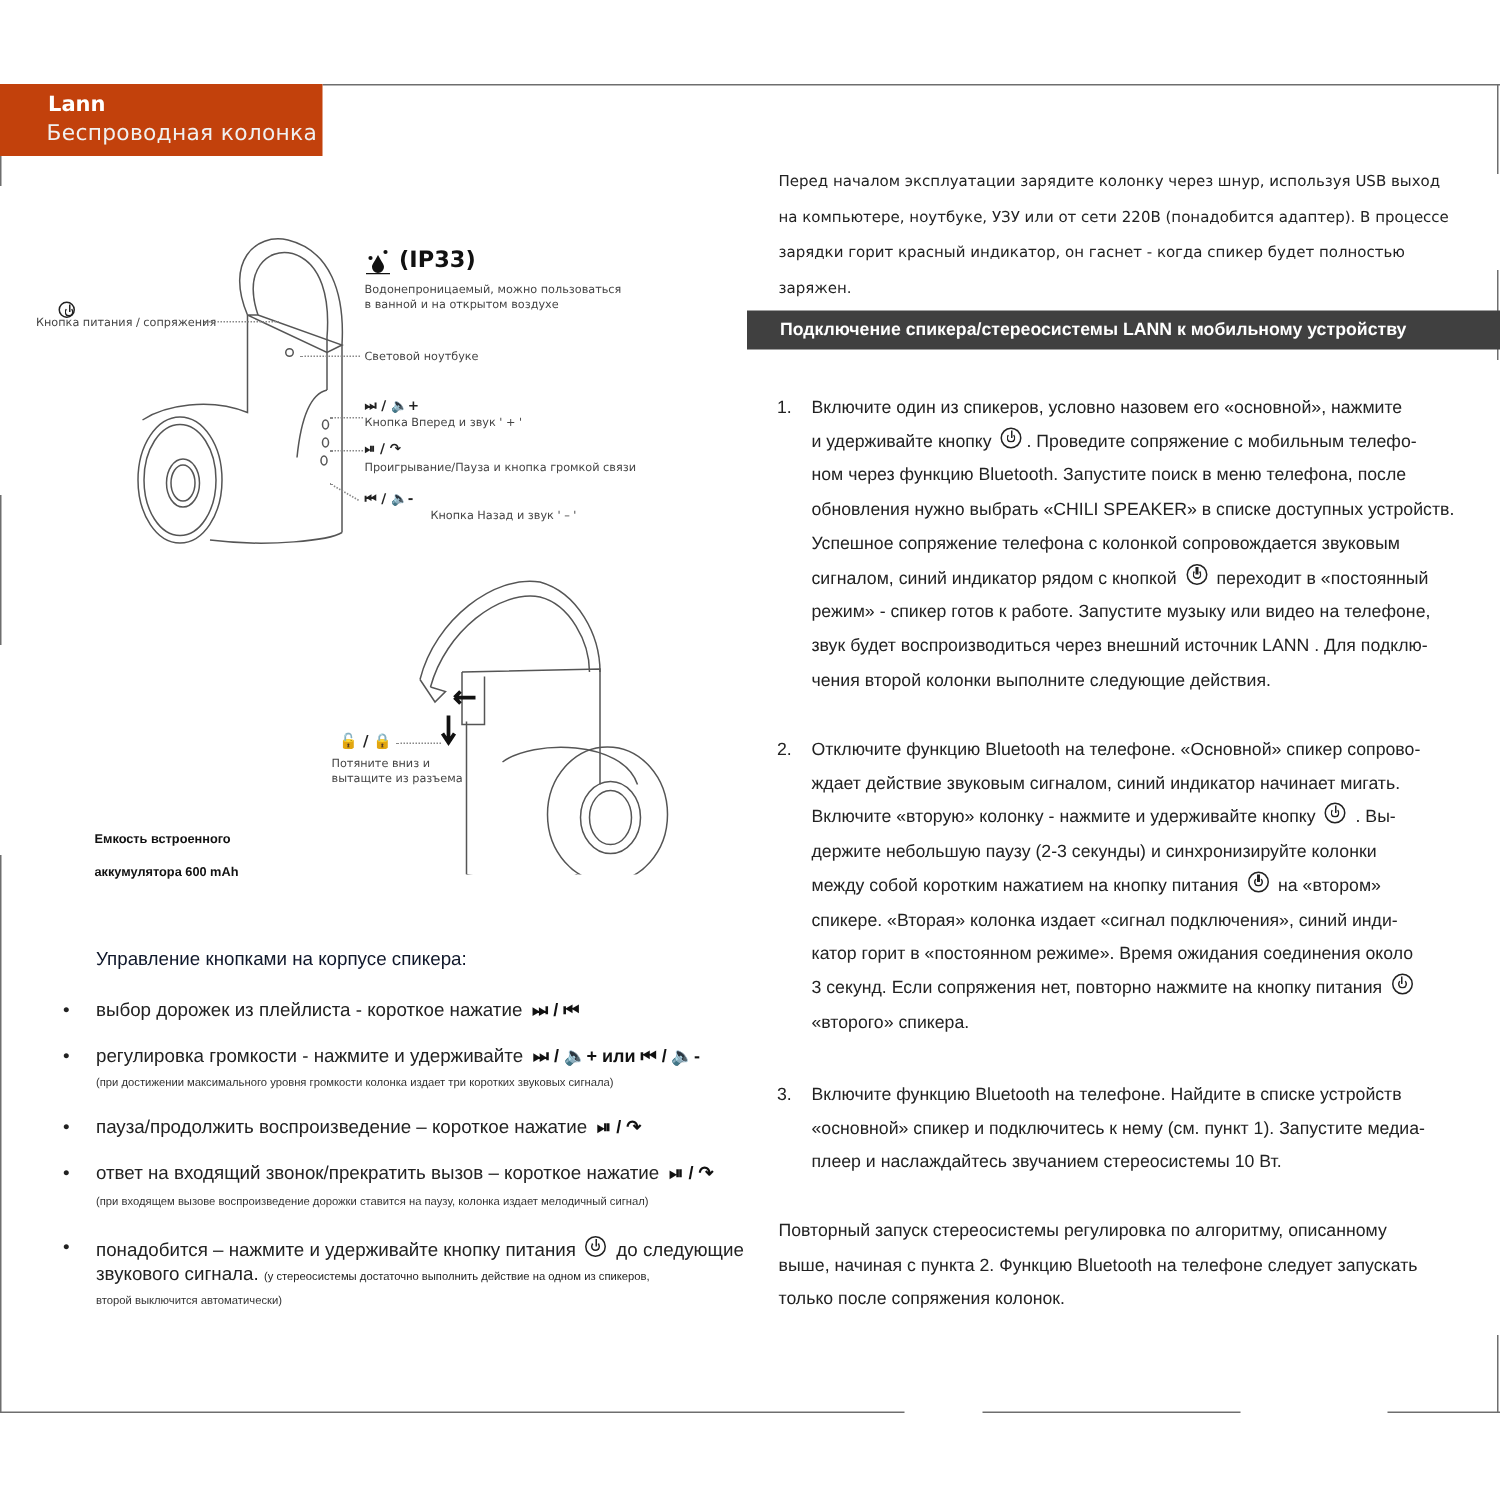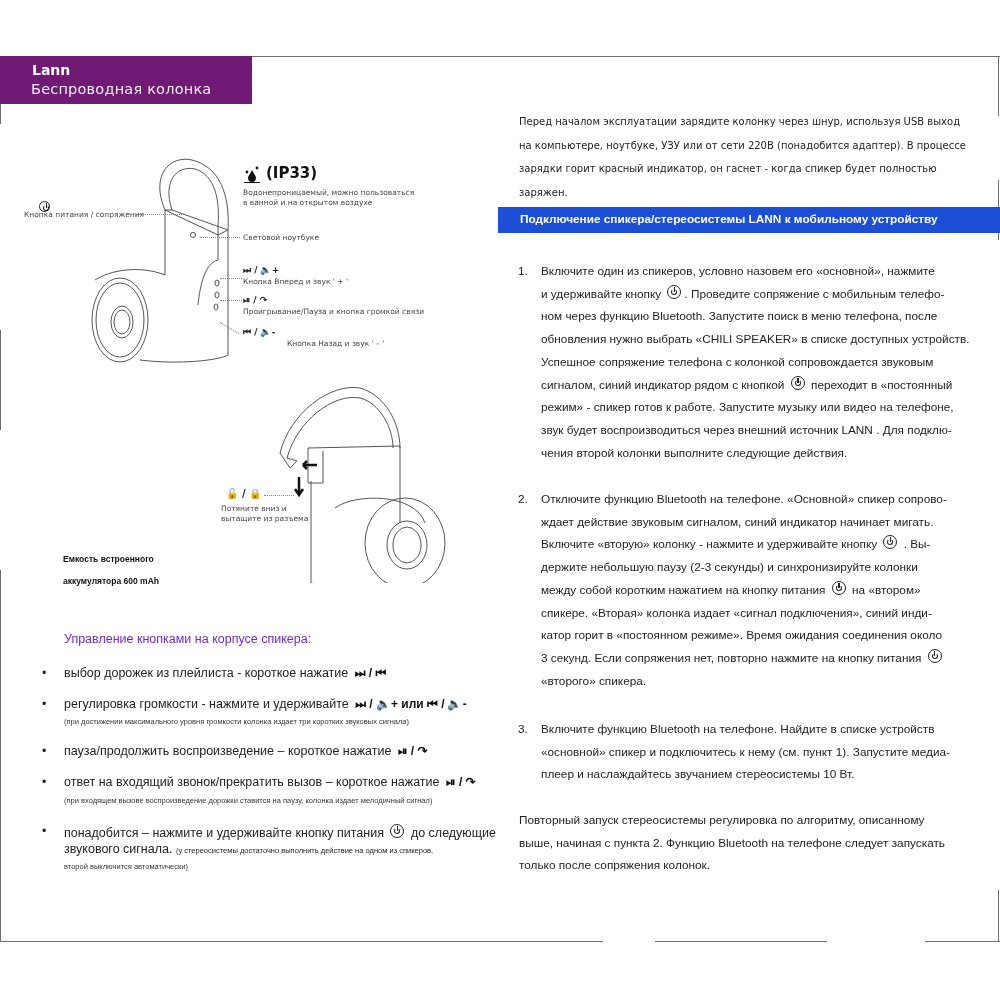--- a/index.html
+++ b/index.html
@@ -1,41 +1,41 @@
 <!DOCTYPE html>
 <html><head>
 <meta charset="utf-8">
 <style>
   html,body{margin:0;padding:0;background:#fff;}
   body{width:1000px;height:1000px;position:relative;overflow:hidden;font-family:"DejaVu Sans",sans-serif;color:#1a1a1a;}
   .abs{position:absolute;}
   
   .line{position:absolute;background:#6e6e6e;}
   
-  .brand{left:0;top:56px;width:252px;height:48px;background:#701a75;color:#fff;}
+  .brand{left:0;top:56px;width:215px;height:48px;background:#c2410c;color:#fff;}
   .brand .name{position:absolute;left:32px;top:6px;font-size:14px;font-weight:bold;font-family:"DejaVu Sans",sans-serif;}
   .brand .sub{position:absolute;left:31px;top:25px;font-size:14.5px;letter-spacing:0.2px;color:#f0f0f0;}
   
   .lbl{font-size:7.5px;color:#444;line-height:10px;white-space:nowrap;}
   .ip{font-size:15px;font-weight:bold;color:#111;}
   .sym{font-size:9px;font-weight:bold;color:#222;}
   .dash{position:absolute;border-top:1px dotted #888;height:0;}
   .battery{font-size:8.5px;font-weight:bold;line-height:20px;color:#111;font-family:"Liberation Sans",sans-serif;}
   
-  .ctrl-title{left:64px;top:632px;font-size:12.5px;color:#6d28d9;font-family:"Liberation Sans",sans-serif;}
+  .ctrl-title{left:64px;top:632px;font-size:12.5px;color:#0f172a;font-family:"Liberation Sans",sans-serif;}
   .bullet{position:absolute;left:42px;font-size:12.5px;color:#222;font-family:"Liberation Sans",sans-serif;}
   .btext{position:absolute;left:64px;font-size:12.5px;color:#222;font-family:"Liberation Sans",sans-serif;white-space:nowrap;}
   .note{position:absolute;left:64px;font-size:7.5px;color:#333;font-family:"Liberation Sans",sans-serif;white-space:nowrap;}
   .ico{display:inline-block;font-weight:bold;font-size:12px;margin:0 3px;color:#111;}
   .pw{display:inline-block;width:12px;height:12px;border:1.5px solid #222;border-radius:50%;position:relative;vertical-align:-1px;margin:0 3px;}
   .pw::before{content:"";position:absolute;left:3px;top:3px;width:6px;height:6px;border:1.2px solid #222;border-radius:50%;border-top-color:transparent;box-sizing:border-box;}
   .pw::after{content:"";position:absolute;left:5.5px;top:1px;width:1.3px;height:5px;background:#222;}
   
   .intro{left:519px;top:110px;width:460px;font-size:10px;line-height:23.5px;color:#222;}
-  .section-bar{left:498px;top:207px;width:502px;height:26px;background:#1d4ed8;color:#fff;}
+  .section-bar{left:498px;top:207px;width:502px;height:26px;background:#404040;color:#fff;}
   .section-bar span{position:absolute;left:22px;top:5px;font-size:11.8px;font-weight:bold;font-family:"Liberation Sans",sans-serif;white-space:nowrap;}
   .para{position:absolute;font-size:11.8px;line-height:22.7px;color:#222;font-family:"Liberation Sans",sans-serif;white-space:nowrap;}
   .num{position:absolute;left:518px;font-size:11.8px;color:#222;font-family:"Liberation Sans",sans-serif;}
 </style>
 </head>
 <body>
 
 
 
 

